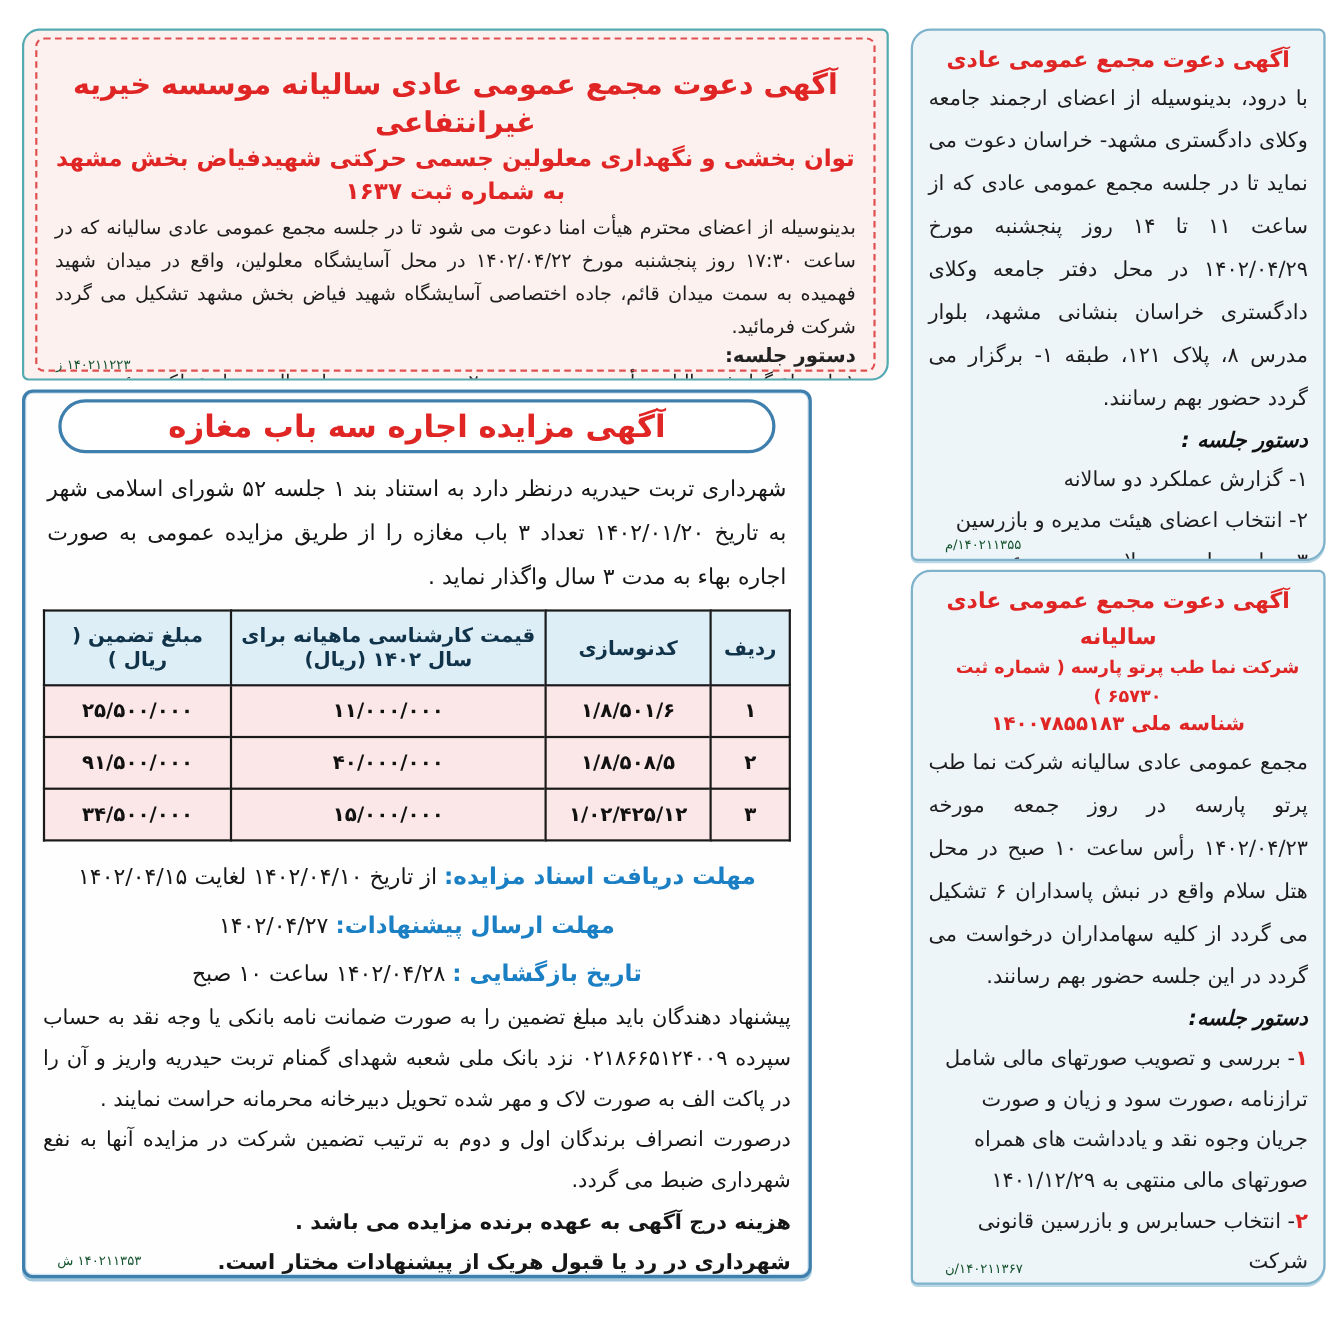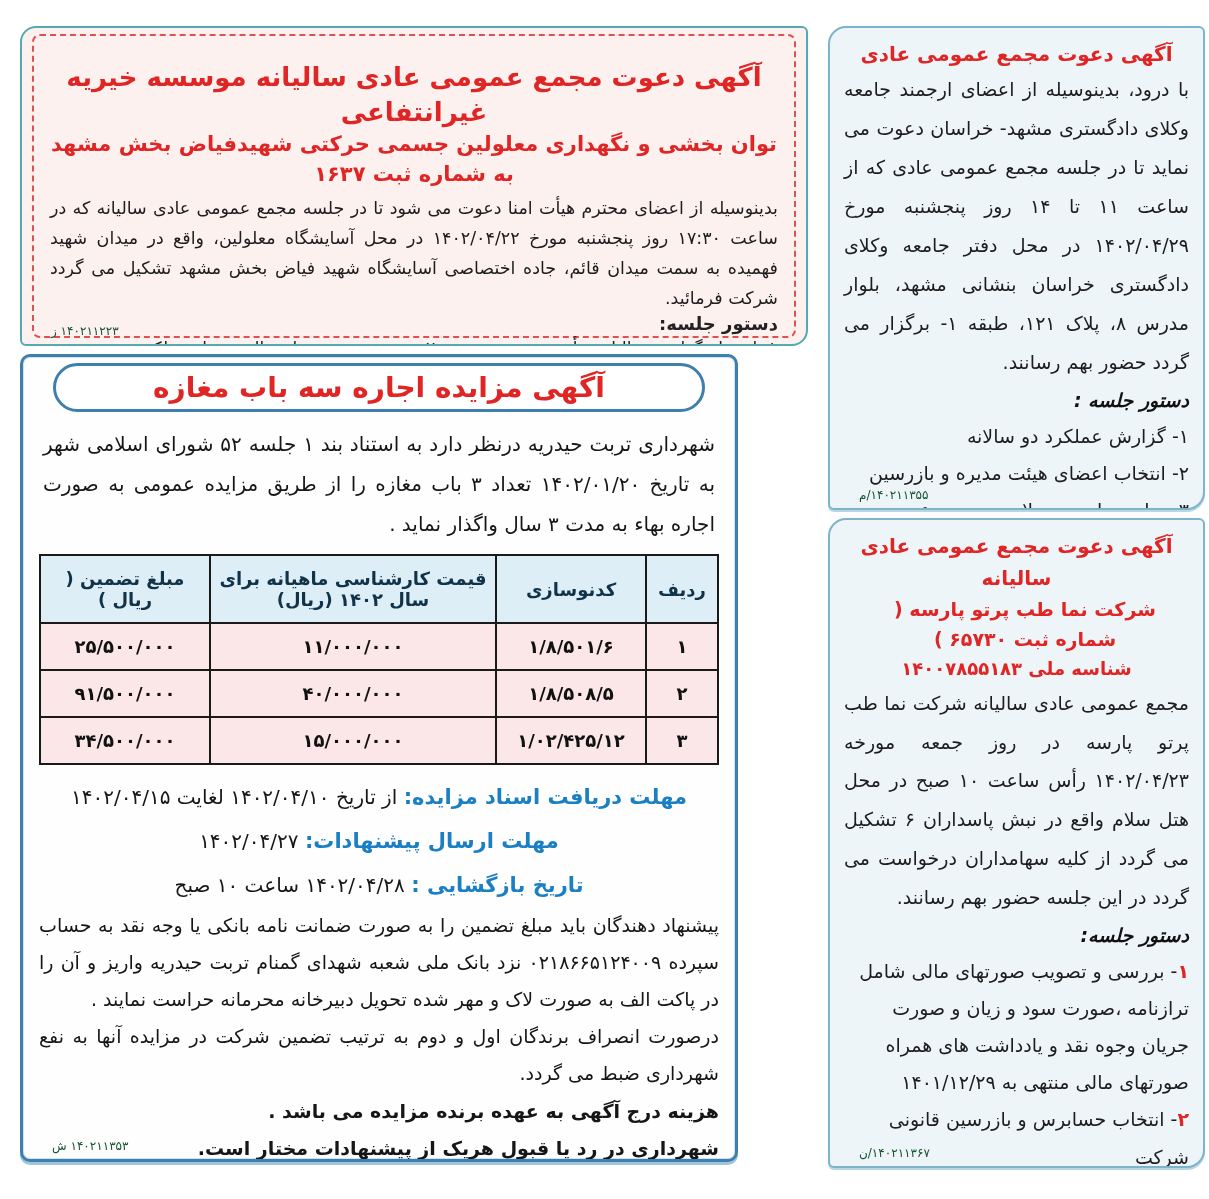--- a/index.html
+++ b/index.html
@@ -180,21 +180,21 @@
   <div class="r-agenda-label">دستور جلسه :</div>
   <div class="r-agenda-item">۱- گزارش عملکرد دو سالانه</div>
   <div class="r-agenda-item">۲- انتخاب اعضای هیئت مدیره و بازرسین</div>
   <div class="r-agenda-item">۳- سایر موارد در صلاحیت مجمع عمومی عادی</div>
 
   <div class="code-tag">۱۴۰۲۱۱۳۵۵/م</div>
 </div>
 
 <div class="box frame-right frame-parseh">
   <div class="r-title">آگهی دعوت مجمع عمومی عادی سالیانه</div>
-  <div class="r-title" style="font-size:19px;margin-left:17px;">شرکت نما طب پرتو پارسه ( شماره ثبت ۶۵۷۳۰ )</div>
+  <div class="r-title" style="font-size:16px;margin-left:17px;">شرکت نما طب پرتو پارسه ( شماره ثبت ۶۵۷۳۰ )</div>
   <div class="r-title" style="font-size:18px;">شناسه ملی ۱۴۰۰۷۸۵۵۱۸۳</div>
   <div class="r-body">مجمع عمومی عادی سالیانه شرکت نما طب پرتو پارسه در روز جمعه مورخه ۱۴۰۲/۰۴/۲۳ رأس ساعت ۱۰ صبح در محل هتل سلام واقع در نبش پاسداران ۶ تشکیل می گردد از کلیه سهامداران درخواست می گردد در این جلسه حضور بهم رسانند.</div>
   <div class="r-agenda-label">دستور جلسه:</div>
 
   <div class="r-agenda-item">
     <span class="parseh-num">۱</span><span>- بررسی و تصویب صورتهای مالی شامل ترازنامه ،صورت سود و زیان و صورت جریان وجوه نقد و یادداشت های همراه صورتهای مالی منتهی به ۱۴۰۱/۱۲/۲۹</span>
   </div>
   <div class="r-agenda-item">
     <span class="parseh-num">۲</span><span>- انتخاب حسابرس و بازرسین قانونی شرکت</span>
   </div>

